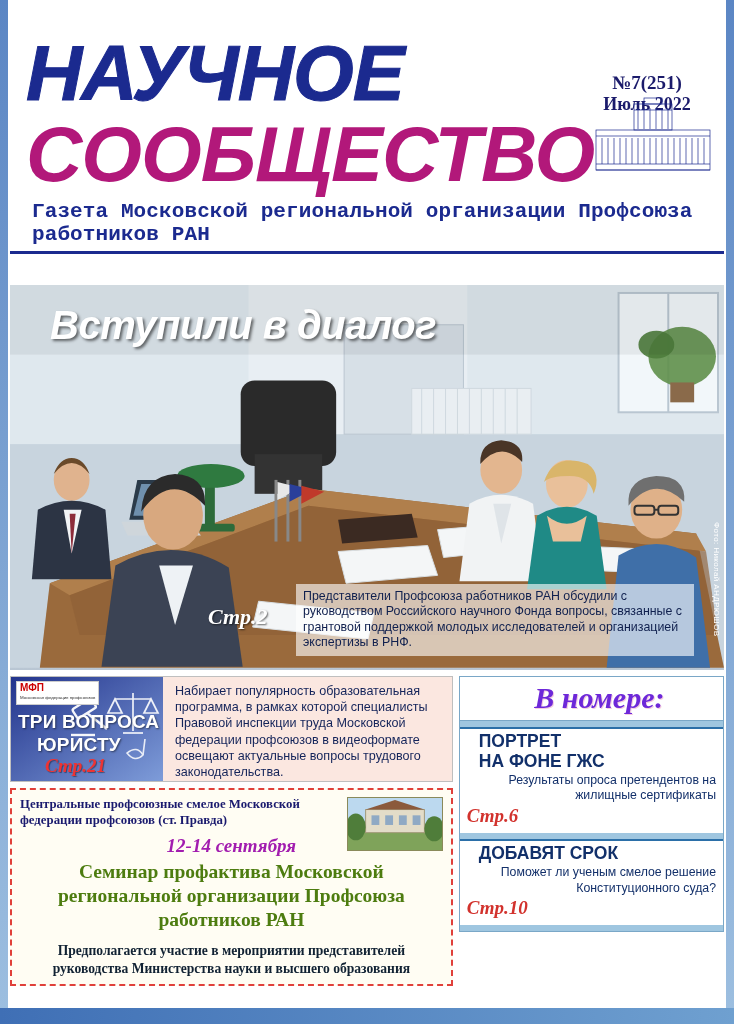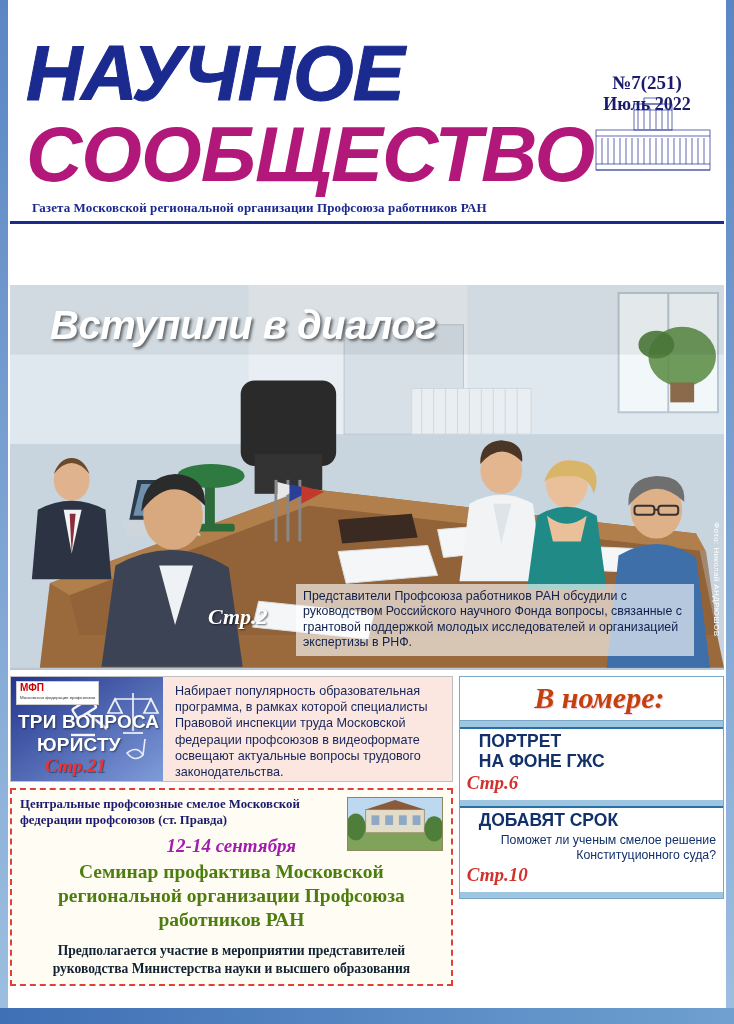--- a/index.html
+++ b/index.html
@@ -42,22 +42,22 @@
   }
   .title2 {
     font-family: "Liberation Sans", sans-serif;
     font-weight: bold; font-style: italic;
     font-size: 78px; line-height: 80px;
     color: #b2187a;
     letter-spacing: -1px;
     margin: 2px 0 0 18px;
   }
   .subtitle {
-    font-family: Liberation Serif, serif;
-    font-size: 13px; font-weight: bold;
+    font-family: Liberation Mono, monospace;
+    font-size: 21px; font-weight: bold;
     color: #1b2a8f;
     margin: 6px 0 0 24px;
     letter-spacing: 0.1px;
   }
   .rule {
     height: 3px; background: #1b2a8f; margin: 5px 2px 0 2px;
   }
 
   
   .photo {
@@ -197,21 +197,21 @@
   }
   .vn-head {
     background: #ffffff;
     border-bottom: 1px solid #7aa7c7;
     padding: 4px 0 5px 0;
     text-align: center;
   }
   .vn-head-text {
     font-family: "Liberation Serif", serif;
     font-weight: bold; font-style: italic;
-    font-size: 30px; color: #c2410c;
+    font-size: 30px; color: #6d28d9;
     text-shadow: 1px 1px 0 #f3cde0;
     margin-left: 16px;
   }
   .vn-item { border-top: 2px solid #2b6fa8; padding: 3px 7px 6px 7px; position: relative; }
   .vn-item:first-of-type { border-top: none; }
   .vn-title {
     font-family: "Liberation Sans", sans-serif;
     font-weight: bold; font-size: 17.5px; line-height: 19.5px;
     color: #12306a;
     padding-left: 12px;
@@ -492,20 +492,21 @@
       <div class="vnomere">
 
         <div class="vn-head">
           <span class="vn-head-text">В номере:</span>
         </div>
         <div class="vn-band"></div>
 
         <div class="vn-item">
           <div class="vn-title">ПОРТРЕТ</div>
           <div class="vn-title">НА ФОНЕ ГЖС</div>
+          <div class="vn-body">Результаты опроса претендентов на жилищные сертификаты</div>
           <div class="vn-str">Стр.6</div>
         </div>
         <div class="vn-band"></div>
 
         <div class="vn-item">
           <div class="vn-title">ДОБАВЯТ СРОК</div>
           <div class="vn-body">Поможет ли ученым смелое решение Конституционного суда?</div>
           <div class="vn-str">Стр.10</div>
         </div>
         <div class="vn-band"></div>

